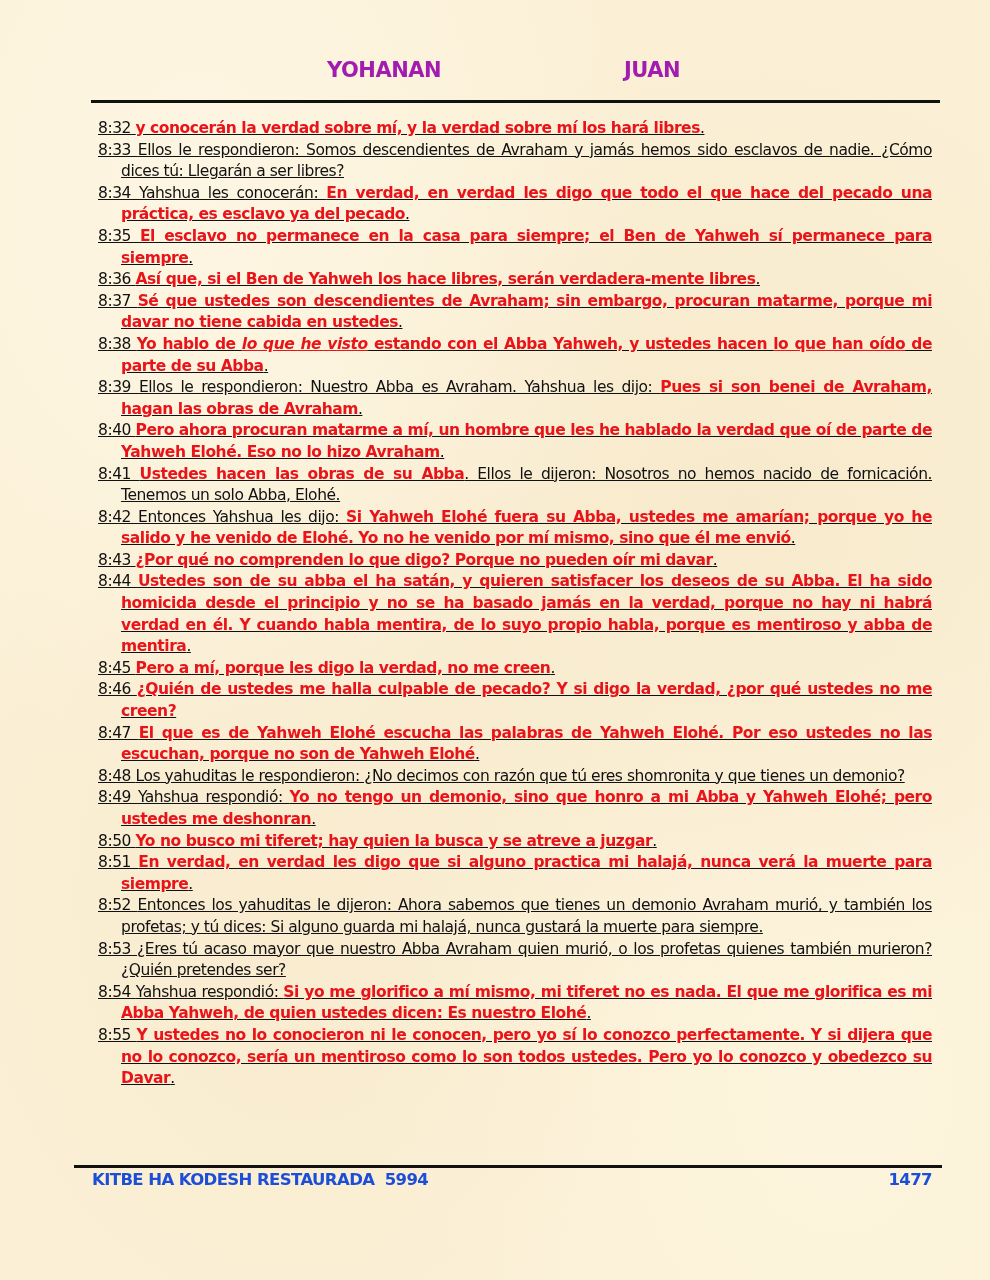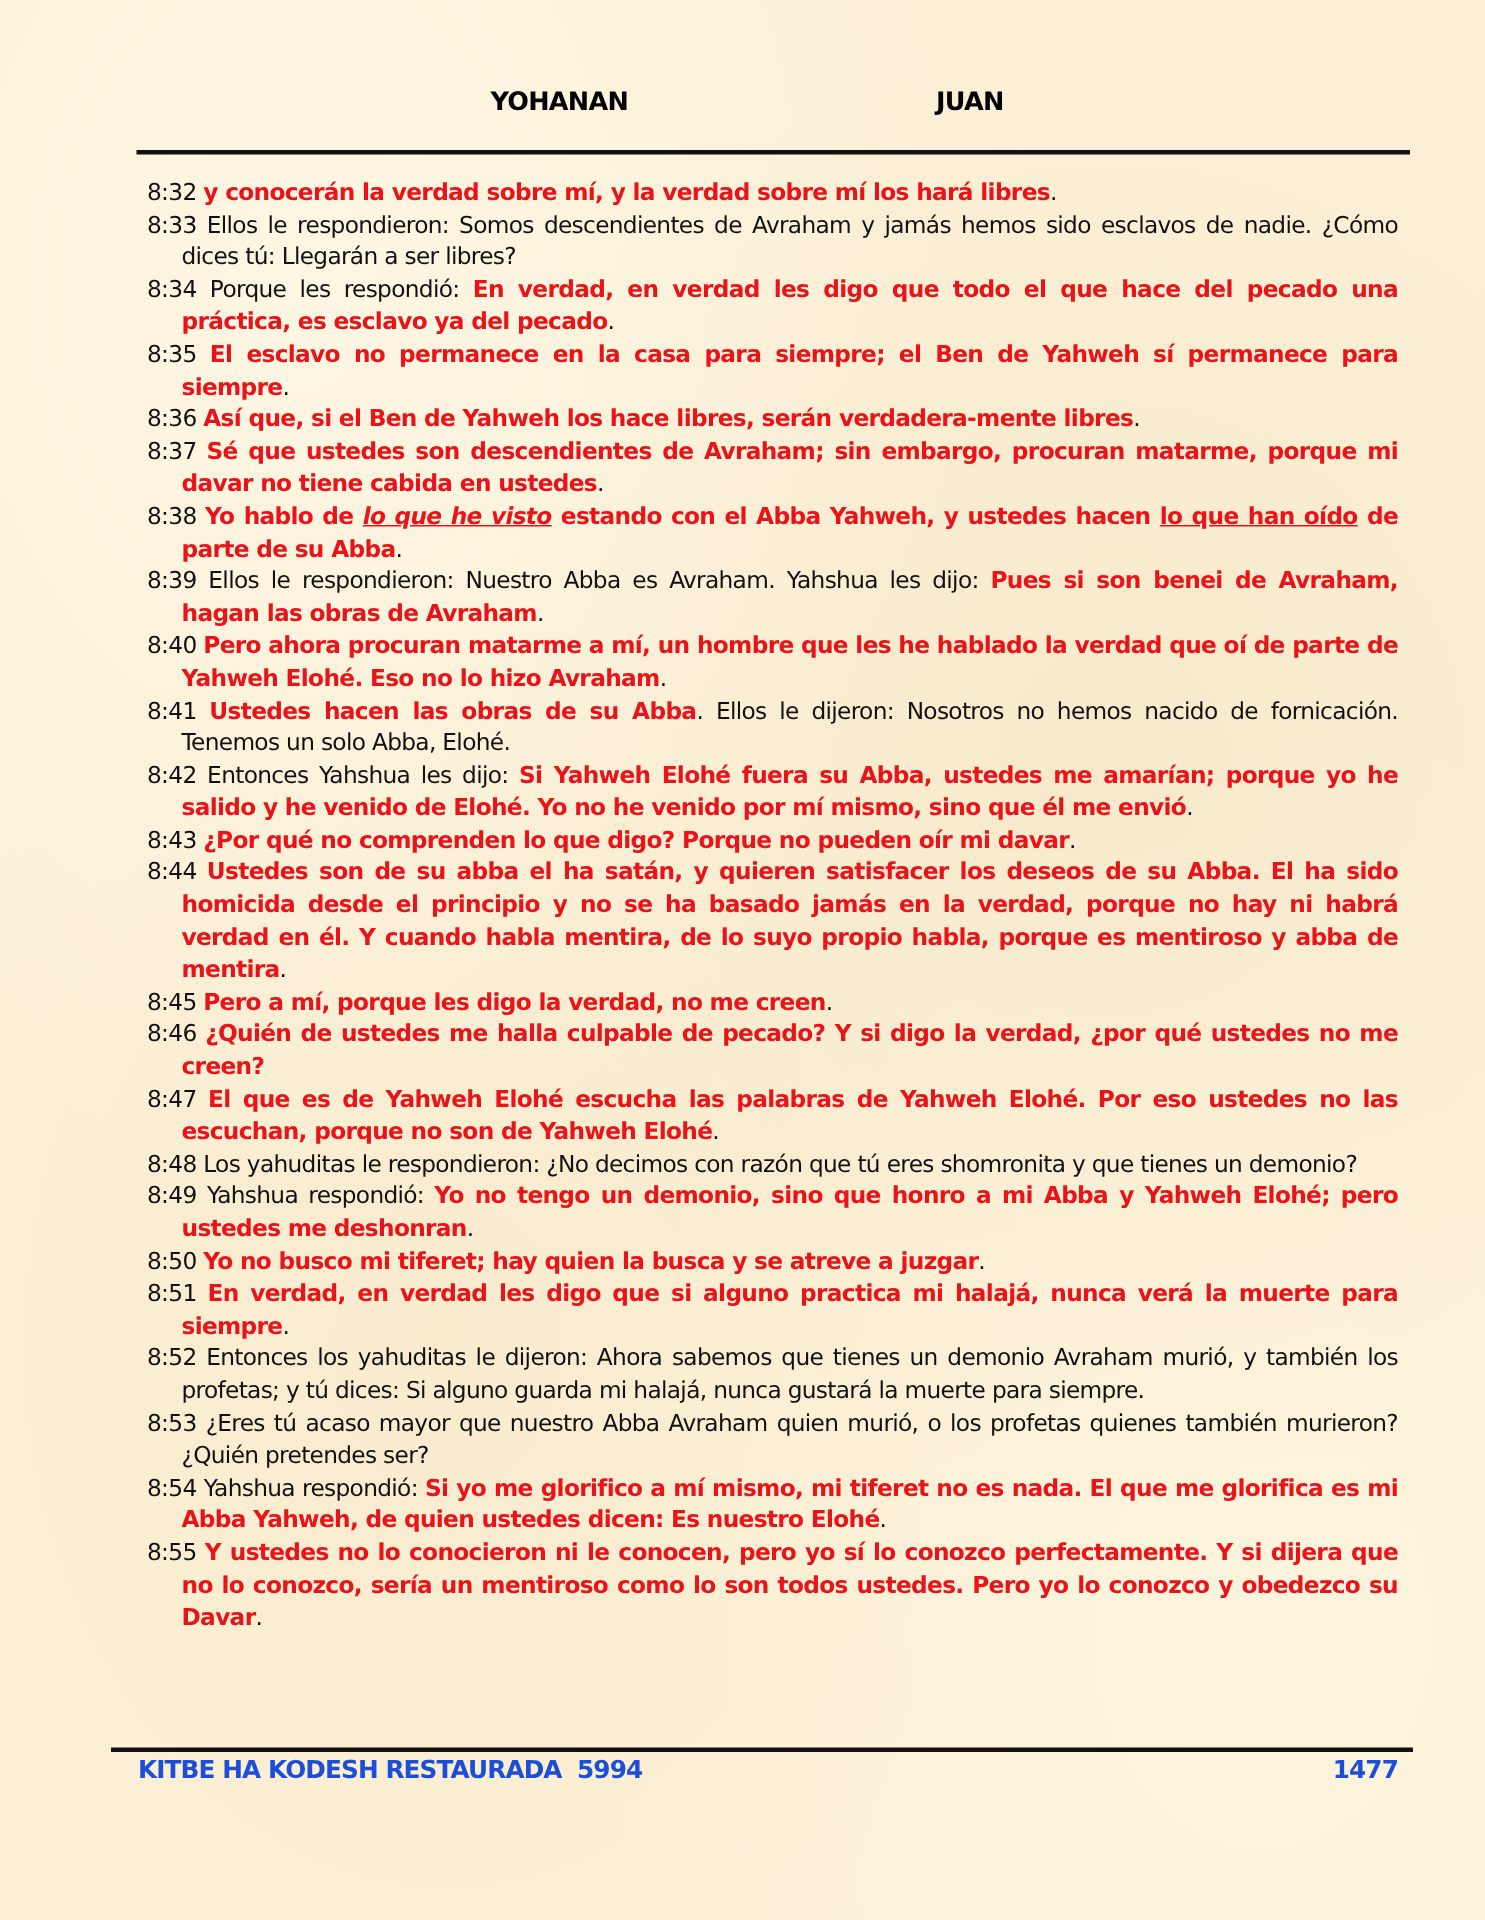--- a/index.html
+++ b/index.html
@@ -9,35 +9,35 @@
     background-image:
       radial-gradient(ellipse at 20% 15%, rgba(255,250,235,0.6), transparent 40%),
       radial-gradient(ellipse at 75% 40%, rgba(240,222,185,0.35), transparent 45%),
       radial-gradient(ellipse at 30% 70%, rgba(245,228,195,0.4), transparent 40%),
       radial-gradient(ellipse at 85% 85%, rgba(255,248,228,0.5), transparent 40%);
     font-family: "DejaVu Sans", sans-serif;
     color: #111;
   }
   .header {
     position: absolute; top: 58px; left: 0; width: 990px; height: 32px;
-    font-family: "DejaVu Sans", sans-serif; font-weight: bold; font-size: 17px;
-    color: #000000; letter-spacing: -0.5px;
+    font-family: "DejaVu Sans", sans-serif; font-weight: bold; font-size: 21px;
+    color: #a21caf; letter-spacing: -0.5px;
   }
   .header .book-he { position: absolute; left: 327px; top: 0; }
   .header .book-es { position: absolute; left: 624px; top: 0; text-align: center; }
   .rule-top {
     position: absolute; top: 100px; left: 91px; width: 849px; height: 3px; background: #111;
   }
   .content {
     position: absolute; top: 118px; left: 98px; width: 834px;
     font-family: "DejaVu Sans", sans-serif; font-size: 15.5px; line-height: 21.6px;
     letter-spacing: -0.45px; word-spacing: 0px;
   }
   .verse {
-    text-align: justify; padding-left: 23px; text-indent: -23px; margin: 0;
+    text-align: justify; padding-left: 23px; text-indent: -23px; margin: 0; text-decoration: underline;
   }
   .vnum { font-weight: normal; color: #111; }
   .plain { color: #111; }
   .red { color: #e8141a; font-weight: bold; }
   .red.u { text-decoration: underline; }
   .red.iu { text-decoration: underline; font-style: italic; margin-top: 37px; }
   .rule-bottom {
     position: absolute; top: 1165px; left: 74px; width: 868px; height: 3px; background: #111;
   }
   .footer {
@@ -53,21 +53,21 @@
 
 <div class="header">
   <span class="book-he">YOHANAN</span>
   <span class="book-es">JUAN</span>
 </div>
 <div class="rule-top"></div>
 
 <div class="content" id="verse-list">
     <p class="verse"><span class="vnum">8:32</span> <span class="red">y conocerán la verdad sobre mí, y la verdad sobre mí los hará libres</span><span class="plain">.</span></p>
     <p class="verse"><span class="vnum">8:33</span> <span class="plain">Ellos le respondieron: Somos descendientes de Avraham y jamás hemos sido esclavos de nadie. ¿Cómo dices tú: Llegarán a ser libres?</span></p>
-    <p class="verse"><span class="vnum">8:34</span> <span class="plain">Porque les respondió: </span><span class="red">En verdad, en verdad les digo que todo el que hace del pecado una práctica, es esclavo ya del pecado</span><span class="plain">.</span></p>
+    <p class="verse"><span class="vnum">8:34</span> <span class="plain">Yahshua les conocerán: </span><span class="red">En verdad, en verdad les digo que todo el que hace del pecado una práctica, es esclavo ya del pecado</span><span class="plain">.</span></p>
     <p class="verse"><span class="vnum">8:35</span> <span class="red">El esclavo no permanece en la casa para siempre; el Ben de Yahweh sí permanece para siempre</span><span class="plain">.</span></p>
     <p class="verse"><span class="vnum">8:36</span> <span class="red">Así que, si el Ben de Yahweh los hace libres, serán verdadera-mente libres</span><span class="plain">.</span></p>
     <p class="verse"><span class="vnum">8:37</span> <span class="red">Sé que ustedes son descendientes de Avraham; sin embargo, procuran matarme, porque mi davar no tiene cabida en ustedes</span><span class="plain">.</span></p>
     <p class="verse"><span class="vnum">8:38</span> <span class="red">Yo hablo de </span><span class="red iu">lo que he visto</span><span class="red"> estando con el Abba Yahweh, y ustedes hacen </span><span class="red u">lo que han oído</span><span class="red"> de parte de su Abba</span><span class="plain">.</span></p>
     <p class="verse"><span class="vnum">8:39</span> <span class="plain">Ellos le respondieron: Nuestro Abba es Avraham. Yahshua les dijo: </span><span class="red">Pues si son benei de Avraham, hagan las obras de Avraham</span><span class="plain">.</span></p>
     <p class="verse"><span class="vnum">8:40</span> <span class="red">Pero ahora procuran matarme a mí, un hombre que les he hablado la verdad que oí de parte de Yahweh Elohé. Eso no lo hizo Avraham</span><span class="plain">.</span></p>
     <p class="verse"><span class="vnum">8:41</span> <span class="red">Ustedes hacen las obras de su Abba</span><span class="plain">. Ellos le dijeron: Nosotros no hemos nacido de fornicación. Tenemos un solo Abba, Elohé.</span></p>
     <p class="verse"><span class="vnum">8:42</span> <span class="plain">Entonces Yahshua les dijo: </span><span class="red">Si Yahweh Elohé fuera su Abba, ustedes me amarían; porque yo he salido y he venido de Elohé. Yo no he venido por mí mismo, sino que él me envió</span><span class="plain">.</span></p>
     <p class="verse"><span class="vnum">8:43</span> <span class="red">¿Por qué no comprenden lo que digo? Porque no pueden oír mi davar</span><span class="plain">.</span></p>
     <p class="verse"><span class="vnum">8:44</span> <span class="red">Ustedes son de su abba el ha satán, y quieren satisfacer los deseos de su Abba. El ha sido homicida desde el principio y no se ha basado jamás en la verdad, porque no hay ni habrá verdad en él. Y cuando habla mentira, de lo suyo propio habla, porque es mentiroso y abba de mentira</span><span class="plain">.</span></p>

